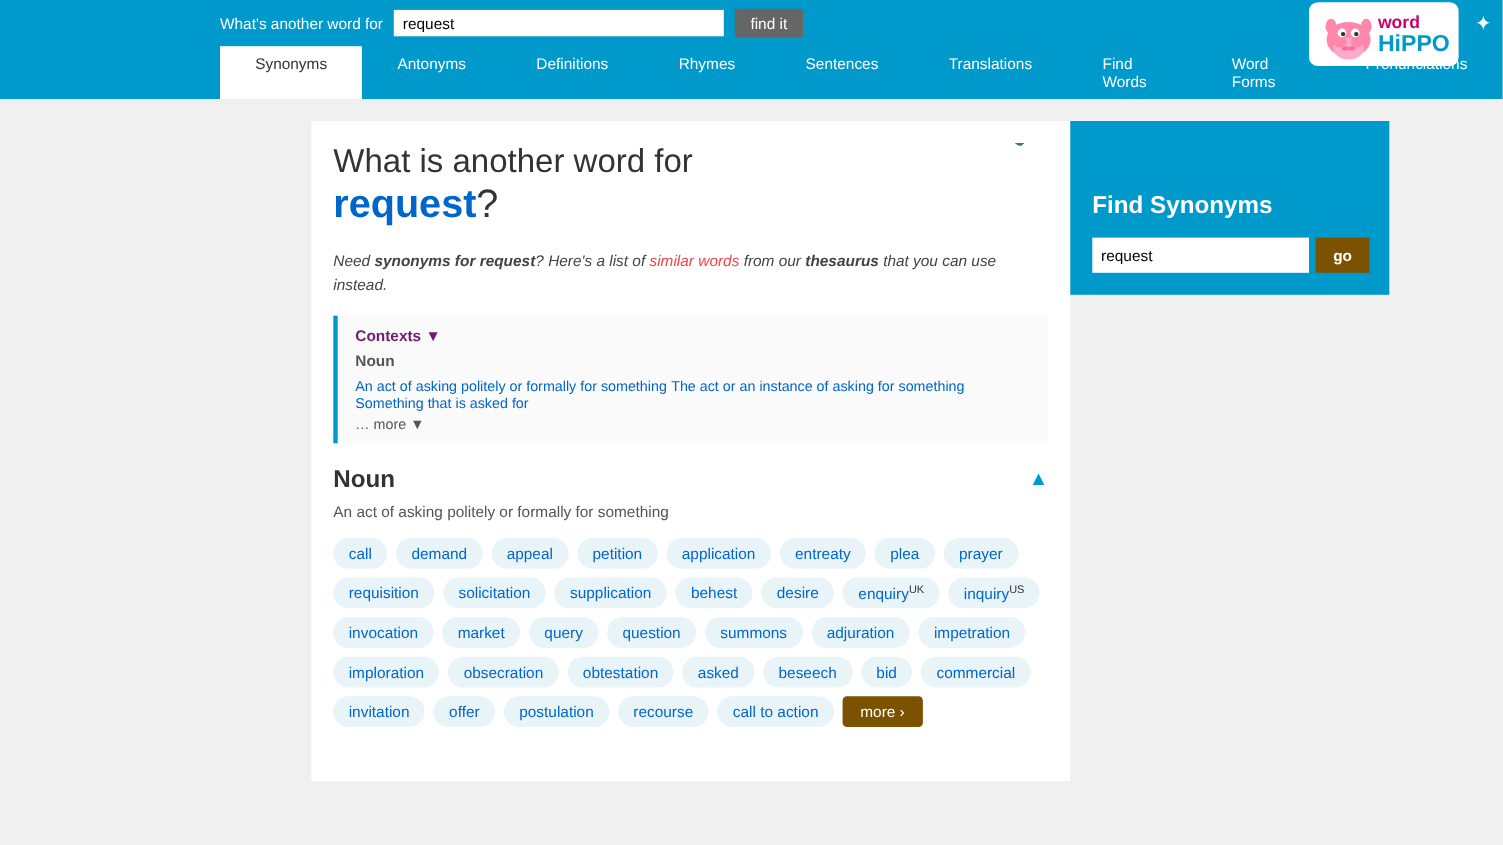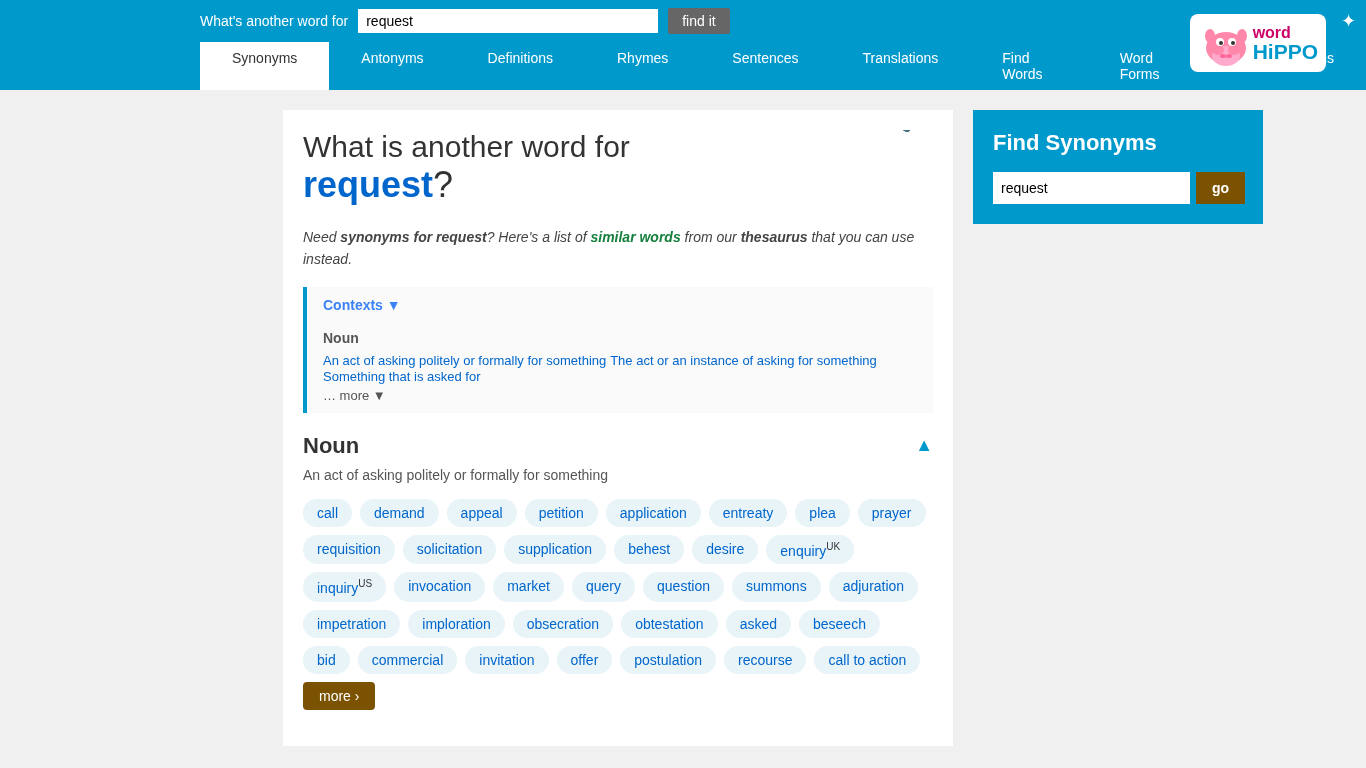--- a/index.html
+++ b/index.html
@@ -52,21 +52,20 @@
       background: white;
       color: #333;
     }
 
     
     #main-layout {
       display: flex;
       max-width: 1200px;
       margin: 0 auto;
       padding: 20px;
-      gap: 20px;
       padding-left: 200px;
     }
 
     
     #content-area {
       flex: 1;
       background: white;
       padding: 20px;
       min-height: 600px;
     }
@@ -94,33 +93,33 @@
     }
 
     #description-text {
       font-size: 14px;
       color: #444;
       font-style: italic;
       margin-bottom: 16px;
       line-height: 1.6;
     }
     #description-text strong { font-style: italic; font-weight: bold; }
-    #description-text em { font-style: italic; font-weight: bold; color: #15803d; }
+    #description-text em { font-style: italic; font-weight: normal; color: #ef4444; }
 
     
     #contexts-box {
       border-left: 4px solid #0099cc;
       padding: 10px 16px;
       margin-bottom: 20px;
       background: #fafafa;
     }
     #contexts-header {
       font-weight: bold;
-      color: #3b82f6;
-      margin-bottom: 17px;
+      color: #701a75;
+      margin-bottom: 7px;
       font-size: 14px;
     }
     #contexts-noun-label {
       font-weight: bold;
       color: #555;
       margin-bottom: 6px;
       font-size: 14px;
     }
     .context-item {
       color: #0066cc;
@@ -200,20 +199,21 @@
       flex-shrink: 0;
     }
     #find-synonyms-box {
       background: #0099cc;
       padding: 20px;
     }
     #find-synonyms-title {
       color: white;
       font-size: 22px;
       margin-bottom: 16px;
+      margin-top: 44px;
     }
     #find-synonyms-form {
       display: flex;
       gap: 6px;
     }
     #find-synonyms-input {
       flex: 1;
       padding: 8px;
       border: none;
       font-size: 14px;
@@ -241,21 +241,21 @@
 </head>
 <body>
 
 <div style="position: relative; background: #0099cc;">
   <div id="top-bar">
     <label>What's another word for</label>
     <input id="search-input-top" type="text" value="request" style="">
     <button id="find-it-btn">find it</button>
   </div>
 
-  <div style="position: absolute; top: 14px; right: 40px; display: flex; align-items: center; background: white; border-radius: 8px; padding: 4px 8px;">
+  <div style="position: absolute; top: 2px; right: 40px; display: flex; align-items: center; background: white; border-radius: 8px; padding: 4px 8px;">
     <svg width="55" height="50" viewBox="0 0 55 50">
 
       <ellipse cx="28" cy="30" rx="20" ry="16" fill="#ff88aa"></ellipse>
       <ellipse cx="28" cy="38" rx="14" ry="10" fill="#ffaacc"></ellipse>
       <ellipse cx="20" cy="32" rx="6" ry="5" fill="#ff88aa"></ellipse>
       <ellipse cx="36" cy="32" rx="6" ry="5" fill="#ff88aa"></ellipse>
 
       <circle cx="22" cy="24" r="4" fill="white"></circle>
       <circle cx="34" cy="24" r="4" fill="white"></circle>
       <circle cx="23" cy="25" r="2" fill="#333"></circle>

